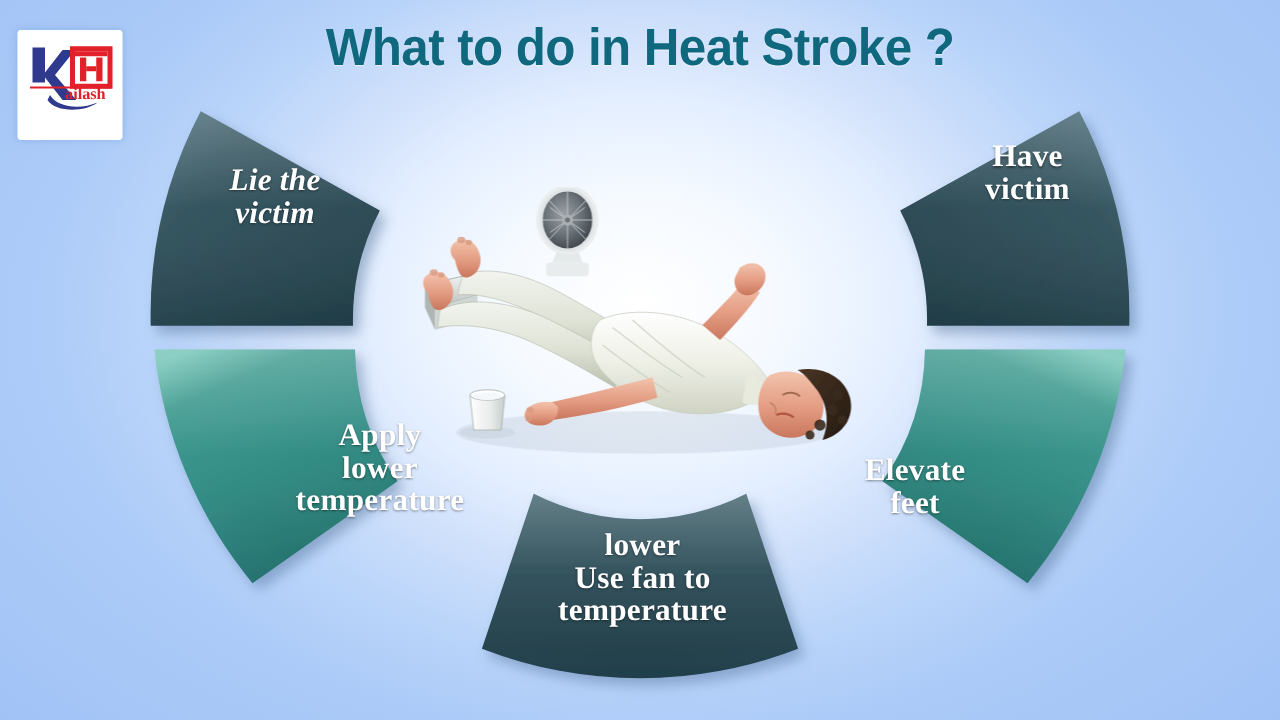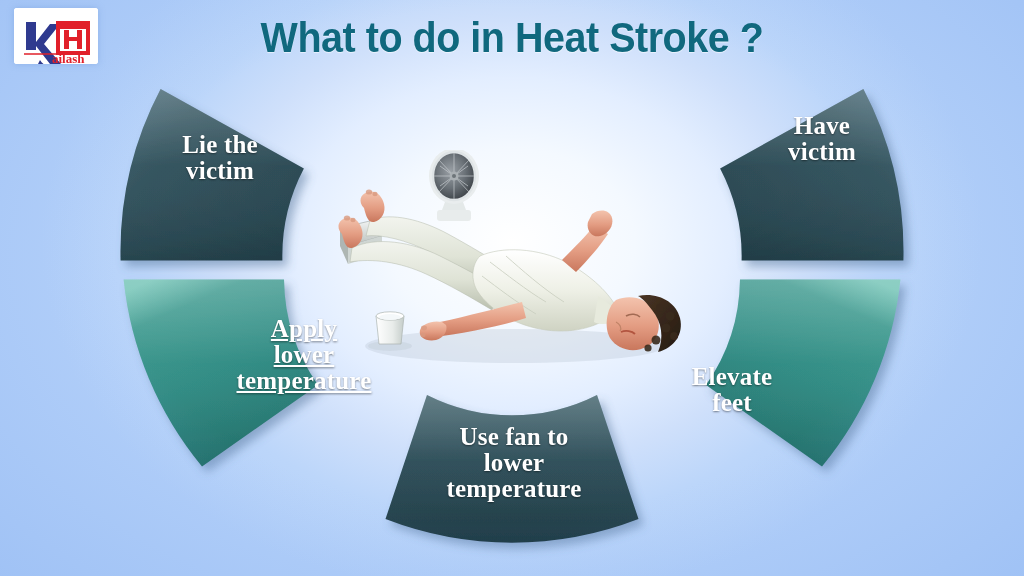--- a/index.html
+++ b/index.html
@@ -60,23 +60,23 @@
     color: #10687e;
     z-index: 8;
     text-shadow: 0 1px 1px rgba(255,255,255,0.6);
     transform: scaleX(0.94);
     transform-origin: center;
   }
 
   #logo {
     position: absolute;
     left: 14px;
-    top: 8px;
+    top: 24px;
     width: 84px;
-    height: 56px;
+    height: 88px;
     background: #ffffff;
     border-radius: 3px;
     box-shadow: 0 0 6px rgba(120,160,220,0.55);
     z-index: 9;
     overflow: hidden;
   }
 
   #illustration {
     position: absolute;
     left: 330px;
@@ -227,34 +227,34 @@
                A 188 188 0 0 0 720.1 168.4
                Z" fill="url(#gDarkC)"></path>
       <path d="M 863.4 89.0
                A 350 350 0 0 1 903.4 260.5
                L 741.6 260.5
                A 188 188 0 0 0 720.1 168.4
                Z" fill="url(#gloss)" opacity="0.55"></path>
     </g>
   </svg>
 
-  <div class="seg-label" style="left:140px; top:132px; width:160px;">
+  <div class="seg-label" style="left:140px; top:132px; width:160px;font-style:italic;">
     <div>Lie the</div>
     <div>victim</div>
   </div>
 
-  <div class="seg-label" style="left:216px; top:316px; width:176px;text-decoration:underline;">
+  <div class="seg-label" style="left:216px; top:336px; width:176px;">
     <div>Apply</div>
     <div>lower</div>
     <div>temperature</div>
   </div>
 
   <div class="seg-label" style="left:416px; top:424px; width:196px;">
+    <div>lower</div>
     <div>Use fan to</div>
-    <div>lower</div>
     <div>temperature</div>
   </div>
 
   <div class="seg-label" style="left:662px; top:364px; width:140px;font-family:Liberation Serif, serif;">
     <div>Elevate</div>
     <div>feet</div>
   </div>
 
   <div class="seg-label" style="left:760px; top:113px; width:124px;">
     <div>Have</div>

